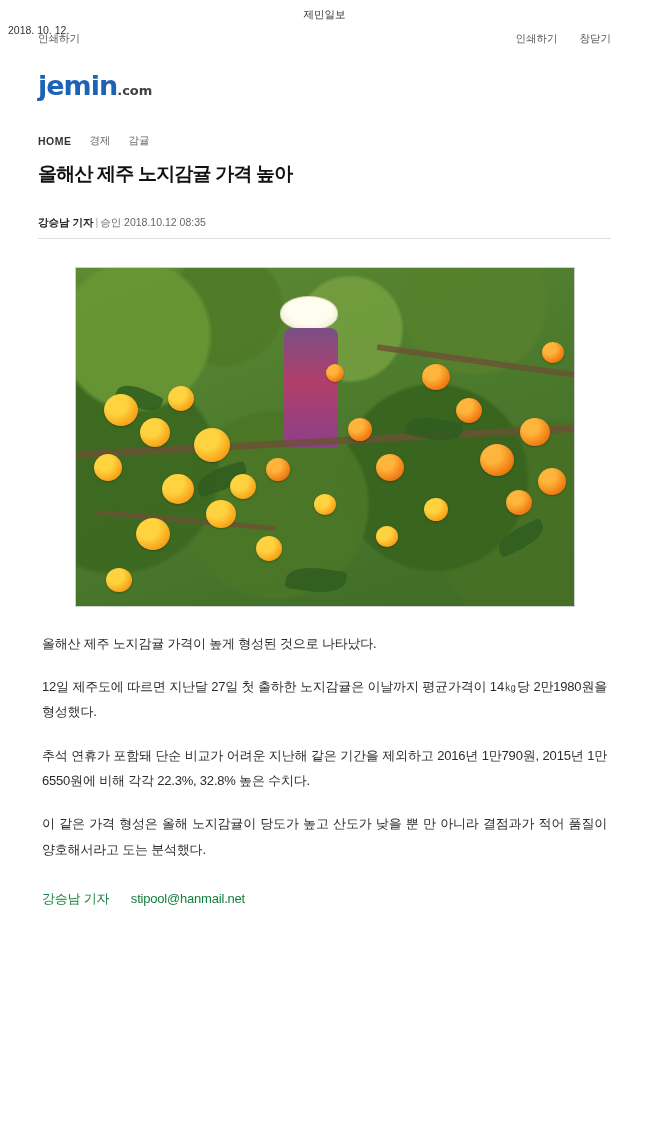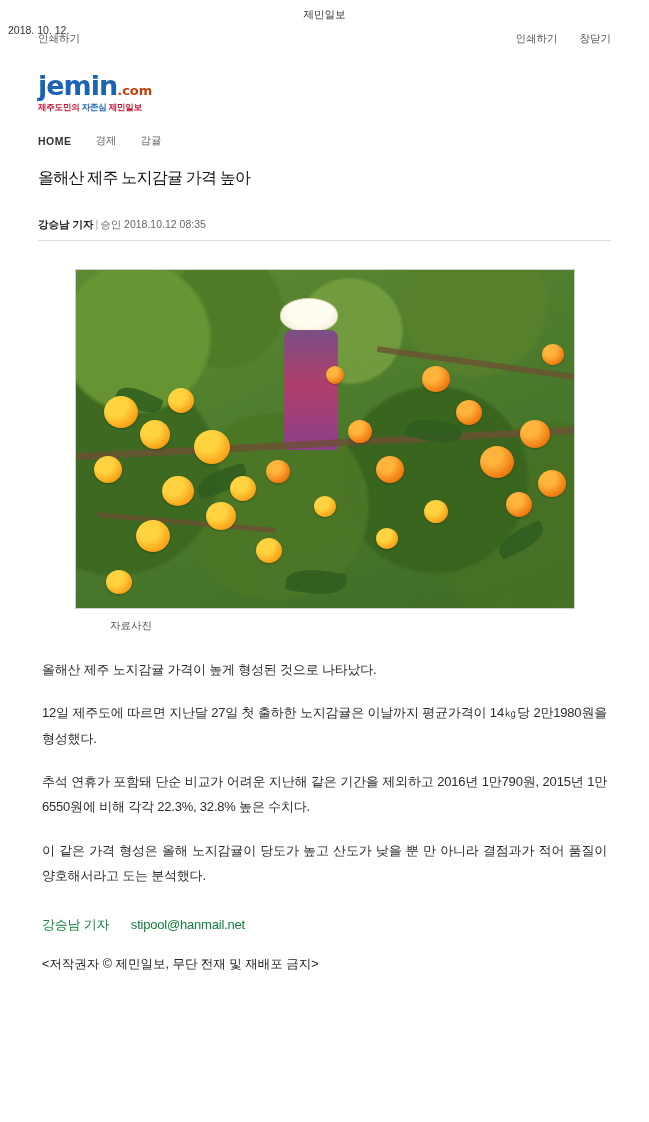--- a/index.html
+++ b/index.html
@@ -73,52 +73,52 @@
   .logo-main {
     font-family: "DejaVu Sans", sans-serif;
     font-size: 27px;
     font-weight: bold;
     color: #1d63b5;
     letter-spacing: -1px;
     line-height: 1;
   }
   .logo-main .dotcom {
     font-size: 13px;
-    color: #c2410c;
+    color: #404040;
     font-weight: bold;
     letter-spacing: 0;
   }
   .logo-sub {
     margin-top: 3px;
     font-size: 8.5px;
     font-weight: bold;
     color: #c8102e;
     letter-spacing: -0.2px;
   }
   .logo-sub .b { color: #1d63b5; }
 
   
   .breadcrumb {
     font-size: 10.5px;
     color: #666;
     margin-top: 14px;
     margin-bottom: 14px;
     display: flex;
-    gap: 24px;
+    gap: 18px;
     align-items: center;
   }
   .breadcrumb .crumb { cursor: pointer; }
   .breadcrumb .crumb.home { color: #333; font-weight: bold; letter-spacing: 0.5px; }
 
   
   h1.headline {
-    font-size: 16px;
-    font-weight: normal;
+    font-size: 19px;
+    font-weight: bold;
     color: #111;
-    margin: 20px 0 0 0;
+    margin: 14px 0 0 0;
     letter-spacing: -0.8px;
     line-height: 1.25;
   }
   h2.subhead {
     font-size: 14.5px;
     font-weight: bold;
     color: #111;
     margin: 14px 0 0 0;
     letter-spacing: -0.6px;
   }
@@ -250,25 +250,20 @@
   <div class="right-links">
     <span>인쇄하기</span>
     <span>창닫기</span>
   </div>
 </div>
 
 <div class="wrap">
 
   <div class="logo-block">
     <div class="logo-main"><span>jemin</span><span class="dotcom">.com</span></div>
-    <div class="logo-sub">
-      <span>제주도민의</span>
-      <span class="b">자존심</span>
-      <span>제민일보</span>
-    </div>
   </div>
 
   <div class="breadcrumb">
     <span class="crumb home">HOME</span>
     <span class="crumb">경제</span>
     <span class="crumb">감귤</span>
   </div>
 
   <h1 class="headline">올해산 제주 노지감귤 가격 높아</h1>
 
@@ -313,29 +308,27 @@
       <div class="fruit deep" style="left:462px;top:200px;width:28px;height:27px;"></div>
       <div class="fruit deep" style="left:430px;top:222px;width:26px;height:25px;"></div>
       <div class="fruit" style="left:348px;top:230px;width:24px;height:23px;"></div>
       <div class="fruit" style="left:300px;top:258px;width:22px;height:21px;"></div>
       <div class="fruit" style="left:238px;top:226px;width:22px;height:21px;"></div>
       <div class="fruit" style="left:180px;top:268px;width:26px;height:25px;"></div>
       <div class="fruit" style="left:30px;top:300px;width:26px;height:24px;"></div>
       <div class="fruit deep" style="left:466px;top:74px;width:22px;height:21px;"></div>
       <div class="fruit deep" style="left:250px;top:96px;width:18px;height:18px;"></div>
     </div>
-    <div class="caption">자료사진</div>
   </div>
 
   <div class="body">
     <p>올해산 제주 노지감귤 가격이 높게 형성된 것으로 나타났다.</p>
     <p>12일 제주도에 따르면 지난달 27일 첫 출하한 노지감귤은 이날까지 평균가격이 14㎏당 2만1980원을 형성했다.</p>
     <p>추석 연휴가 포함돼 단순 비교가 어려운 지난해 같은 기간을 제외하고 2016년 1만790원, 2015년 1만6550원에 비해 각각 22.3%, 32.8% 높은 수치다.</p>
     <p>이 같은 가격 형성은 올해 노지감귤이 당도가 높고 산도가 낮을 뿐 만 아니라 결점과가 적어 품질이 양호해서라고 도는 분석했다.</p>
     <p class="email">
       <span>강승남 기자</span>
       <span class="addr">stipool@hanmail.net</span>
     </p>
   </div>
 
-  <div class="copyright">&lt;저작권자 © 제민일보, 무단 전재 및 재배포 금지&gt;</div>
 
 </div>
 
 </body></html>

